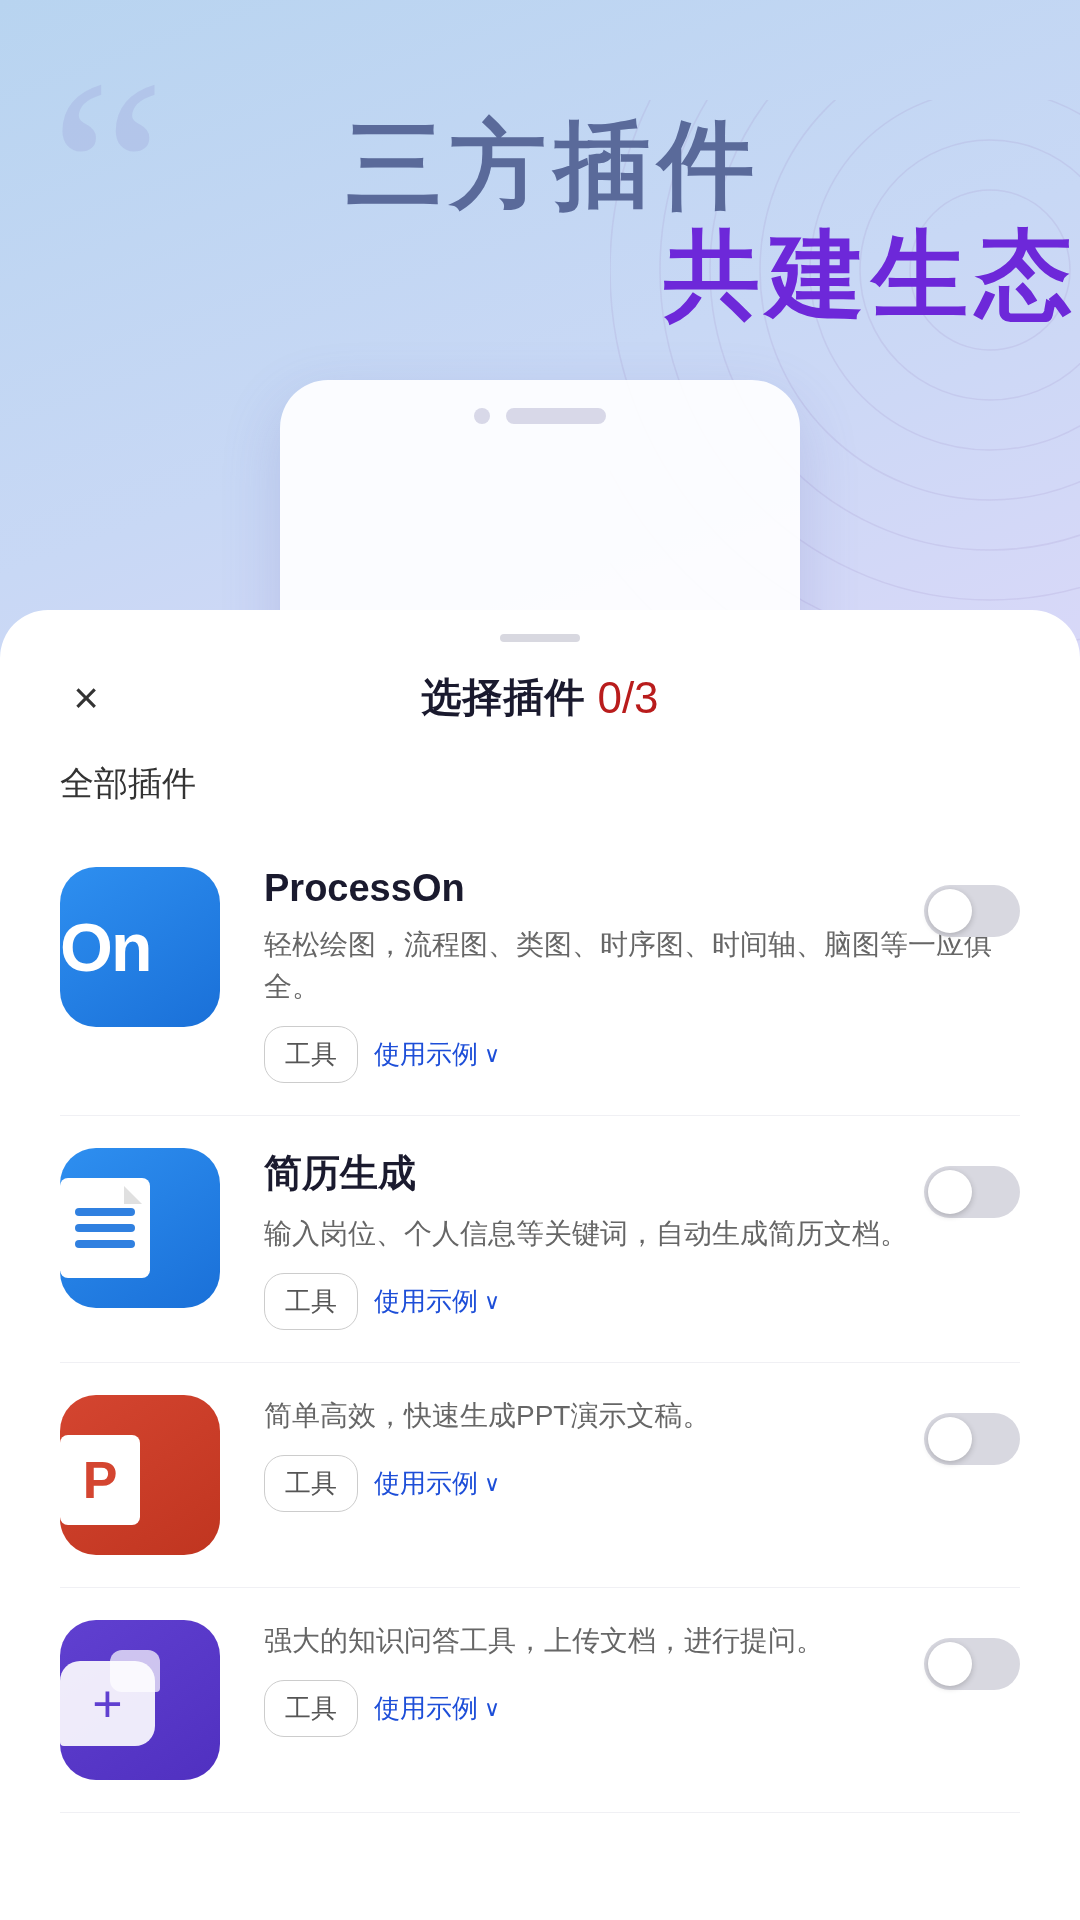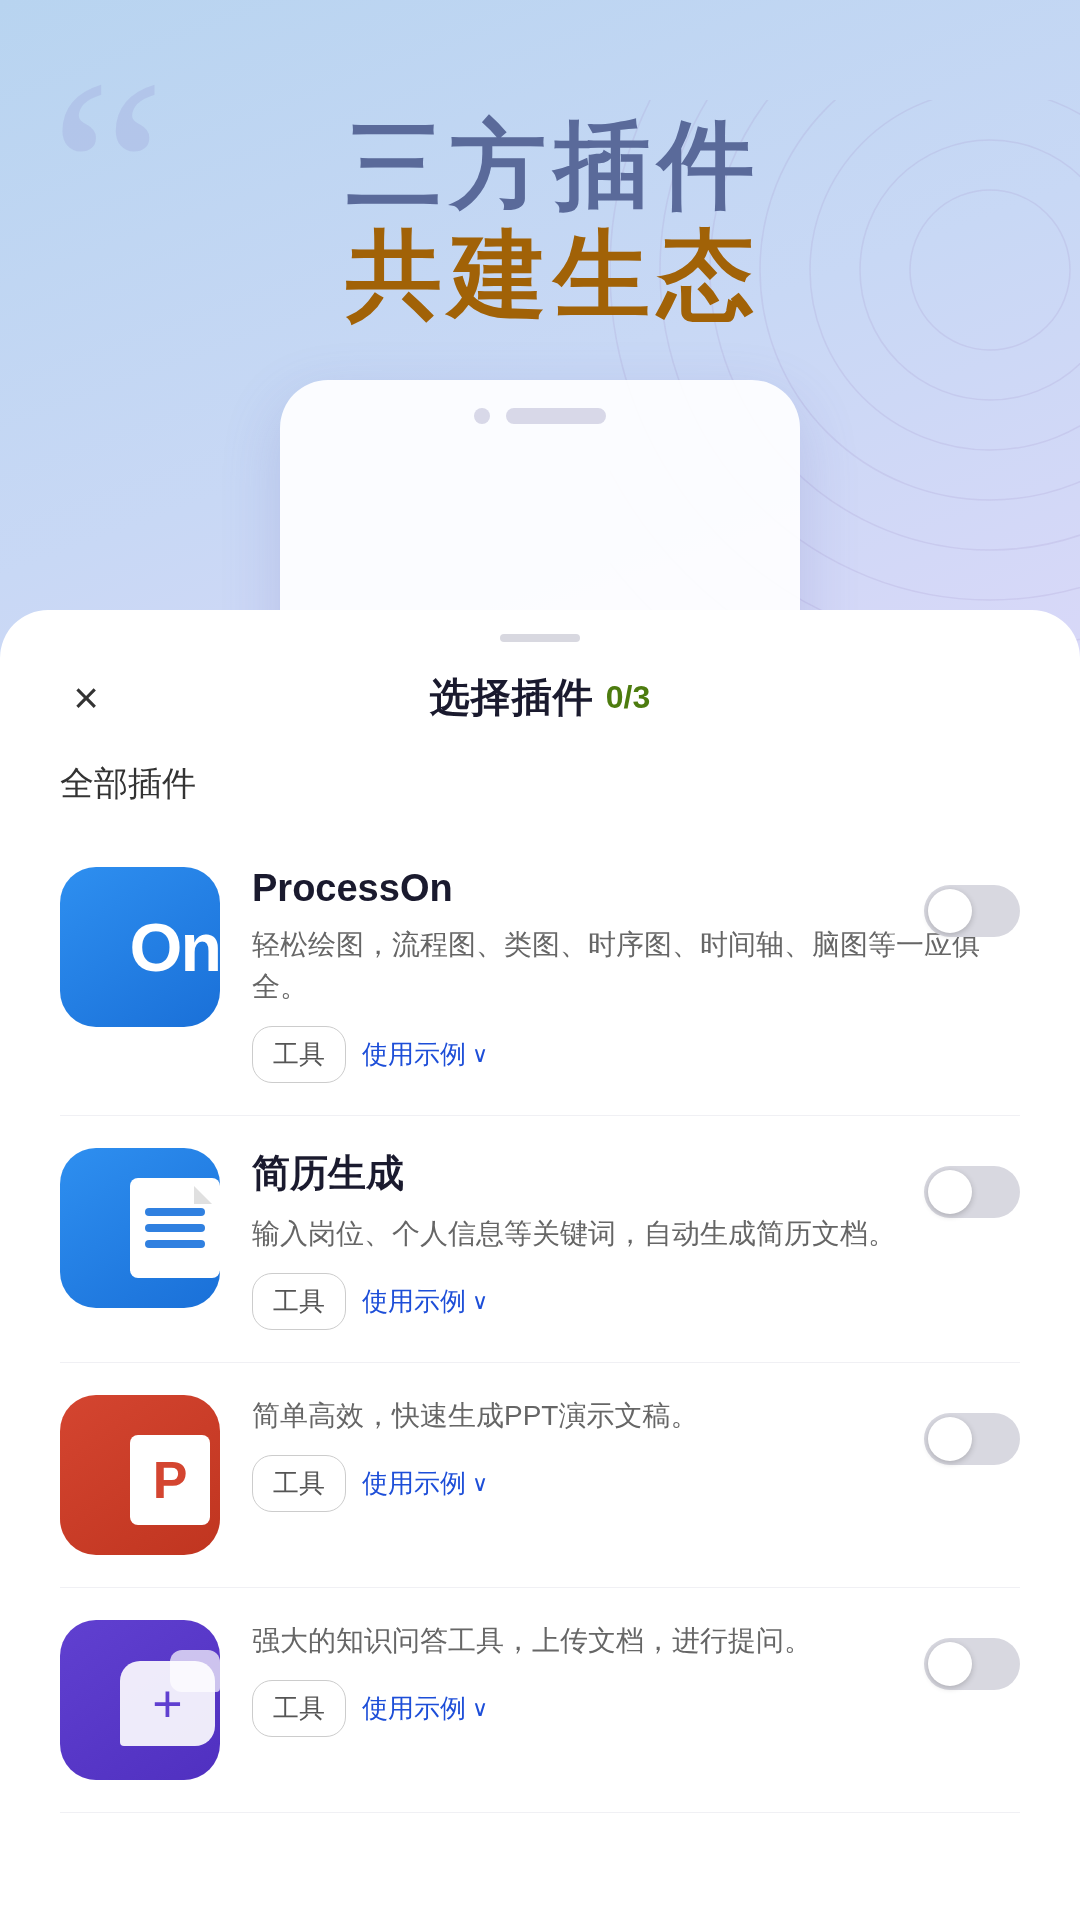--- a/index.html
+++ b/index.html
@@ -64,23 +64,24 @@
       font-size: 96px;
       font-weight: 700;
       color: #5a6a9a;
       letter-spacing: 8px;
       line-height: 1.15;
     }
 
     .hero-line2 {
       font-size: 96px;
       font-weight: 700;
-      color: #a16207;
+      color: #6d28d9;
       letter-spacing: 8px;
       line-height: 1.15;
+      text-align: right;
     }
 
     
     .phone-mockup {
       position: absolute;
       top: 380px;
       left: 50%;
       transform: translateX(-50%);
       width: 520px;
       height: 300px;
@@ -190,23 +191,23 @@
     }
 
     .sheet-title {
       font-size: 40px;
       font-weight: 700;
       color: #1a1a2e;
       letter-spacing: 1px;
     }
 
     .sheet-count {
-      font-size: 32px;
-      font-weight: 700;
-      color: #4d7c0f;
+      font-size: 44px;
+      font-weight: 400;
+      color: #b91c1c;
       margin-left: 12px;
     }
 
     
     .section-label {
       font-size: 34px;
       font-weight: 500;
       color: #333;
       padding: 0 60px;
       margin-bottom: 28px;
@@ -224,24 +225,24 @@
       border-bottom: 1px solid #f0f0f4;
       position: relative;
     }
 
     
     .plugin-icon {
       width: 160px;
       height: 160px;
       border-radius: 36px;
       flex-shrink: 0;
-      margin-right: 32px;
-      display: flex;
-      align-items: center;
-      justify-content: flex-end;
+      margin-right: 44px;
+      display: flex;
+      align-items: center;
+      justify-content: flex-start;
       overflow: hidden;
     }
 
     .plugin-icon.processon {
       background: linear-gradient(145deg, #2e8ff0 0%, #1a70d8 100%);
     }
 
     .plugin-icon.resume {
       background: linear-gradient(145deg, #2e8ff0 0%, #1a70d8 100%);
     }

